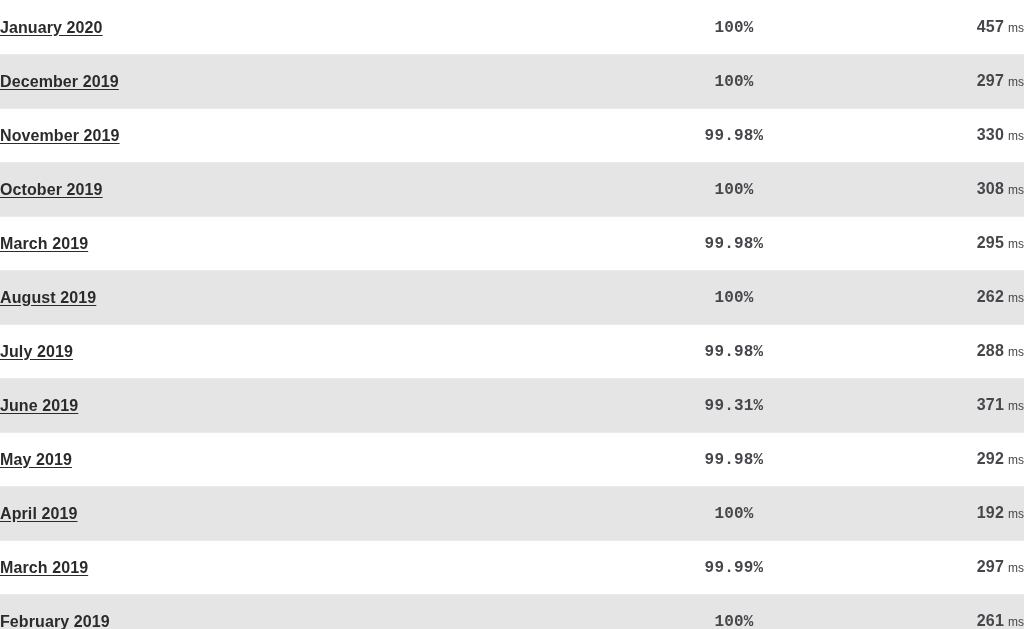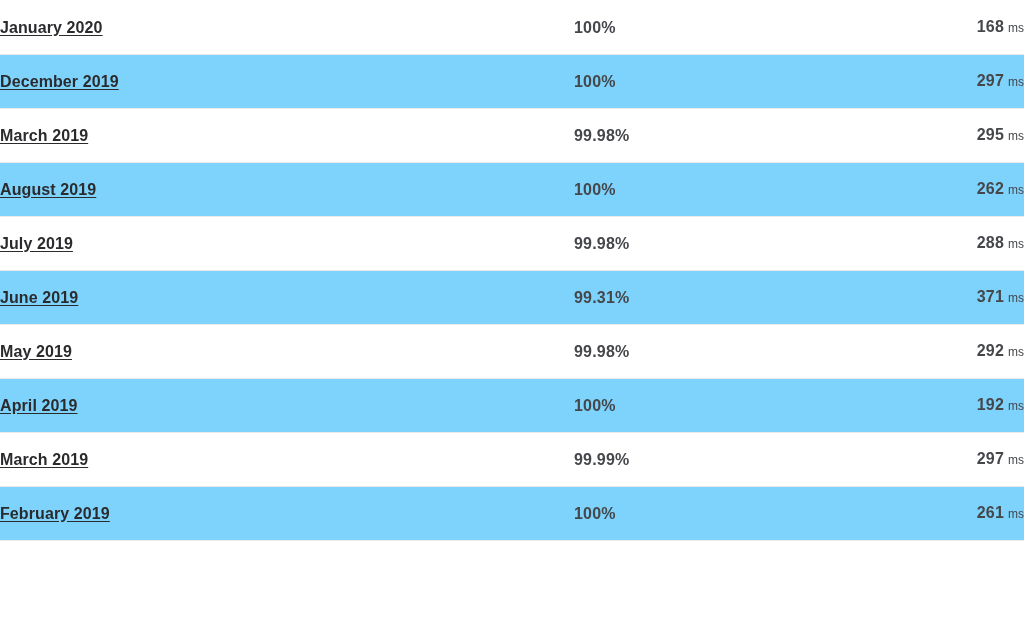--- a/index.html
+++ b/index.html
@@ -23,41 +23,41 @@
     width: 1024px;
     border-collapse: collapse;
     table-layout: fixed;
   }
 
   .uptime-table tr {
     height: 52px;
   }
 
   .uptime-table tr.row-odd  { background: #ffffff; }
-  .uptime-table tr.row-even { background: #7dd3fc; }
+  .uptime-table tr.row-even { background: #e5e5e5; }
 
   .uptime-table td {
     border-top: 1px solid #ebebed;
     border-bottom: 1px solid #ebebed;
     padding: 0;
     vertical-align: middle;
     font-size: 16px;
     font-weight: bold;
     line-height: 52px;
     white-space: nowrap;
     margin-top: 22px;
   }
 
   .uptime-table tr.row-odd:first-child td {
     border-top: 1px solid transparent;
   }
 
   
   .col-period   { width: 574px; padding-left: 16px; }
-  .col-uptime   { width: 320px; padding-left: 14px; text-align: left; }
+  .col-uptime   { width: 320px; padding-left: 14px; text-align: center; font-family: Liberation Mono, monospace; }
   .col-response { width: 130px; padding-right: 39px; text-align: right; }
 
   
   .period-link {
     color: #2b2b2e;
     text-decoration: underline;
     text-underline-offset: 2px;
     font-weight: bold;
     font-size: 16px;
     letter-spacing: 0.1px;
@@ -80,26 +80,36 @@
   }
 </style>
 </head>
 <body>
 
 <table class="uptime-table">
   <tbody>
       <tr class="row-odd">
         <td class="col-period"><a class="period-link">January 2020</a></td>
         <td class="col-uptime"><span class="metric-value">100%</span></td>
-        <td class="col-response"><span class="metric-value">168</span><span class="metric-unit">ms</span></td>
+        <td class="col-response"><span class="metric-value">457</span><span class="metric-unit">ms</span></td>
       </tr>
       <tr class="row-even">
         <td class="col-period"><a class="period-link">December 2019</a></td>
         <td class="col-uptime"><span class="metric-value">100%</span></td>
         <td class="col-response"><span class="metric-value">297</span><span class="metric-unit">ms</span></td>
+      </tr>
+      <tr class="row-odd">
+        <td class="col-period"><a class="period-link">November 2019</a></td>
+        <td class="col-uptime"><span class="metric-value">99.98%</span></td>
+        <td class="col-response"><span class="metric-value">330</span><span class="metric-unit">ms</span></td>
+      </tr>
+      <tr class="row-even">
+        <td class="col-period"><a class="period-link">October 2019</a></td>
+        <td class="col-uptime"><span class="metric-value">100%</span></td>
+        <td class="col-response"><span class="metric-value">308</span><span class="metric-unit">ms</span></td>
       </tr>
       <tr class="row-odd">
         <td class="col-period"><a class="period-link">March 2019</a></td>
         <td class="col-uptime"><span class="metric-value">99.98%</span></td>
         <td class="col-response"><span class="metric-value">295</span><span class="metric-unit">ms</span></td>
       </tr>
       <tr class="row-even">
         <td class="col-period"><a class="period-link">August 2019</a></td>
         <td class="col-uptime"><span class="metric-value">100%</span></td>
         <td class="col-response"><span class="metric-value">262</span><span class="metric-unit">ms</span></td>

